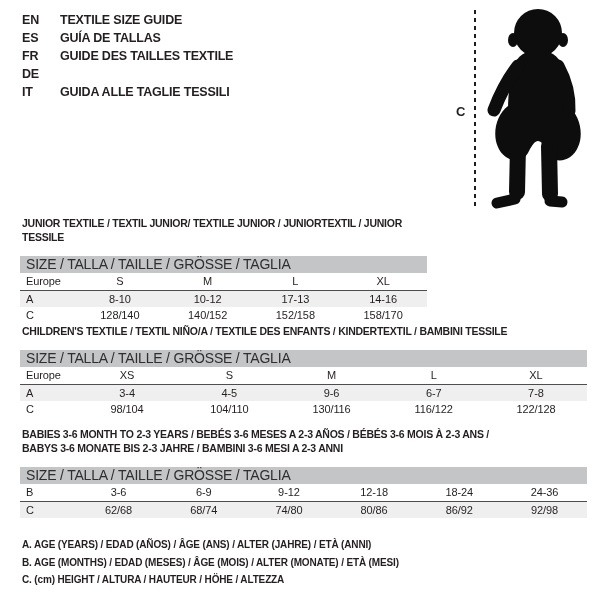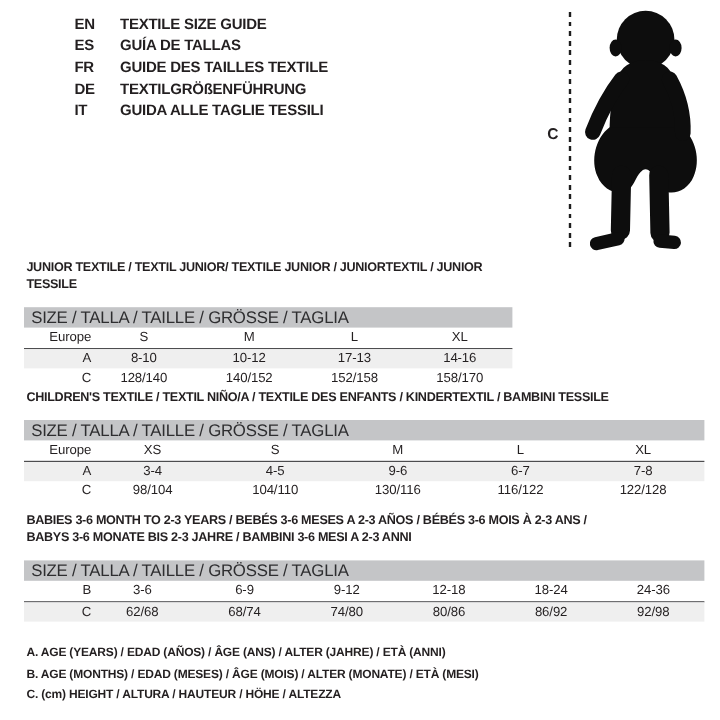--- a/index.html
+++ b/index.html
@@ -5,39 +5,39 @@
   html,body{margin:0;padding:0;}
   body{
     width:600px;height:600px;position:relative;overflow:hidden;
     background:#ffffff;color:#231f20;
     font-family:"Liberation Sans", sans-serif;
   }
   
   .lang-list{position:absolute;left:22px;top:11px;}
   .lang-row{display:flex;height:18px;line-height:18px;
     font-size:12.5px;font-weight:700;letter-spacing:-0.2px;}
-  .lang-code{width:38px;flex:0 0 38px;margin-left:40px;}
+  .lang-code{width:38px;flex:0 0 38px;}
   
   .dash-line{position:absolute;left:474px;top:10px;width:2px;height:198px;
     background:repeating-linear-gradient(to bottom,#1d1d1d 0 4px,transparent 4px 8px);}
   .figure-label{position:absolute;left:456px;top:104px;font-size:13px;font-weight:700;}
   svg.baby{position:absolute;left:482px;top:8px;}
   
   section.tbl{position:absolute;left:20px;}
   #sec1{top:216px;width:407px;}
   #sec2{top:324px;width:567px;}
   #sec3{top:427px;width:567px;}
   .tbl-title{font-size:10.5px;font-weight:700;letter-spacing:-0.25px;
     line-height:14px;margin:0 0 12px 2px;white-space:pre-line;}
   .size-bar{height:17px;line-height:17px;background:#c4c5c7;
     font-size:14px;letter-spacing:-0.2px;padding-left:6px;color:#2e2e30;}
   .row{display:flex;height:16px;line-height:16px;font-size:11px;letter-spacing:-0.1px;}
   .row.rule{height:17px;line-height:17px;border-bottom:1px solid #4d4d4f;}
   .row.shade{background:#efefef;}
-  .row-label{flex:0 0 50px;padding-left:6px;text-align:right;}
+  .row-label{flex:0 0 50px;padding-left:6px;text-align:left;}
   .cell{flex:1;text-align:center;}
   
   .notes{position:absolute;left:22px;top:536px;}
   .note{height:17.5px;line-height:17.5px;font-size:10px;font-weight:700;letter-spacing:-0.15px;}
 </style>
 </head>
 <body>
 
 <div class="lang-list">
   <div class="lang-row">
@@ -50,21 +50,20 @@
     <span class="lang-title">GUÍA DE TALLAS</span>
   </div>
 
   <div class="lang-row">
     <span class="lang-code">FR</span>
     <span class="lang-title">GUIDE DES TAILLES TEXTILE</span>
   </div>
 
   <div class="lang-row">
     <span class="lang-code">DE</span>
-    <span class="lang-title">TEXTILGRÖßENFÜHRUNG</span>
   </div>
 
   <div class="lang-row">
     <span class="lang-code">IT</span>
     <span class="lang-title">GUIDA ALLE TAGLIE TESSILI</span>
   </div>
 </div>
 
 <div class="dash-line"></div>
 <div class="figure-label">C</div>

